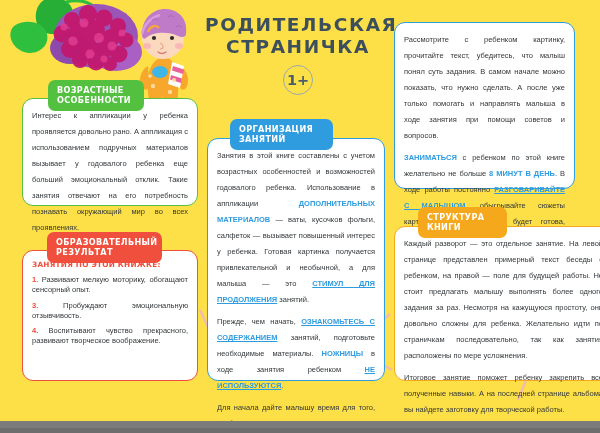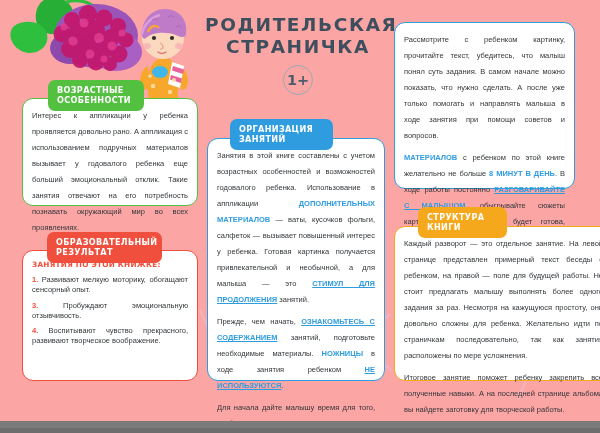--- a/index.html
+++ b/index.html
@@ -5,21 +5,21 @@
   html,body{margin:0;padding:0;}
   body{
     width:600px;height:433px;
     background:#ffffff;
     font-family:"Liberation Sans", sans-serif;
     overflow:hidden;
     position:relative;
   }
   .page{
     position:absolute;inset:0;
-    background:#fca5a5;
+    background:#fde047;
     overflow:hidden;
   }
 
   
   .watermark{
     position:absolute;
     left:60px; top:248px;
     width:500px; height:180px;
     pointer-events:none;
     z-index:5;
@@ -333,21 +333,21 @@
     <div class="body" id="org-body">
         <p class="t">Занятия в этой книге составлены с учетом возрастных особенностей и возможностей годовалого ребенка. Использование в аппликации <span class="hl-blue">ДОПОЛНИТЕЛЬНЫХ МАТЕРИАЛОВ</span> — ваты, кусочков фольги, салфеток — вызывает повышенный интерес у ребенка. Готовая картинка получается привлекательной и необычной, а для малыша — это <span class="hl-blue-u">СТИМУЛ ДЛЯ ПРОДОЛЖЕНИЯ</span> занятий.</p>
         <p class="t">Прежде, чем начать, <span class="hl-blue-u">ОЗНАКОМЬТЕСЬ С СОДЕРЖАНИЕМ</span> занятий, подготовьте необходимые материалы. <span class="hl-blue">НОЖНИЦЫ</span> в ходе занятия ребенком <span class="hl-blue-u">НЕ ИСПОЛЬЗУЮТСЯ</span>.</p>
         <p class="t">Для начала дайте малышу время для того, чтобы лучше познакомиться с определенным материалом (ватой, стикером, фольгой и т.д.) Обратите внимание малыша, как эти материалы можно использовать в аппликации. Например, вату отрывать большими или маленькими кусочками, скатывать из нее комочки. Попробуйте вместе проделать одно и то же действие.</p>
       </div>
   </div>
 
   <div class="card" id="card-play">
     <div class="body" id="play-body">
         <p class="t">Рассмотрите с ребенком картинку, прочитайте текст, убедитесь, что малыш понял суть задания. В самом начале можно показать, что нужно сделать. А после уже только помогать и направлять малыша в ходе занятия при помощи советов и вопросов.</p>
-        <p class="t"><span class="hl-blue">МАТЕРИАЛОВ</span> с ребенком по этой книге желательно не больше <span class="hl-blue">8 МИНУТ В ДЕНЬ</span>. В ходе работы постоянно <span class="hl-blue-u">РАЗГОВАРИВАЙТЕ С МАЛЫШОМ</span>, обыгрывайте сюжеты картинок. Когда картинка будет готова, «обсудите» ее вместе, а затем обязательно похвалите малыша.</p>
+        <p class="t"><span class="hl-blue">ЗАНИМАТЬСЯ</span> с ребенком по этой книге желательно не больше <span class="hl-blue">8 МИНУТ В ДЕНЬ</span>. В ходе работы постоянно <span class="hl-blue-u">РАЗГОВАРИВАЙТЕ С МАЛЫШОМ</span>, обыгрывайте сюжеты картинок. Когда картинка будет готова, «обсудите» ее вместе, а затем обязательно похвалите малыша.</p>
       </div>
   </div>
 
   <div class="tab" id="tab-struct">
     <span>Структура</span>
     <span>книги</span>
   </div>
   <div class="card" id="card-struct">
     <div class="body" id="struct-body">
         <p class="t">Каждый разворот — это отдельное занятие. На левой странице представлен примерный текст беседы с ребенком, на правой — поле для будущей работы. Не стоит предлагать малышу выполнять более одного задания за раз. Несмотря на кажущуюся простоту, они довольно сложны для ребенка. Желательно идти по страничкам последовательно, так как занятия расположены по мере усложнения.</p>

